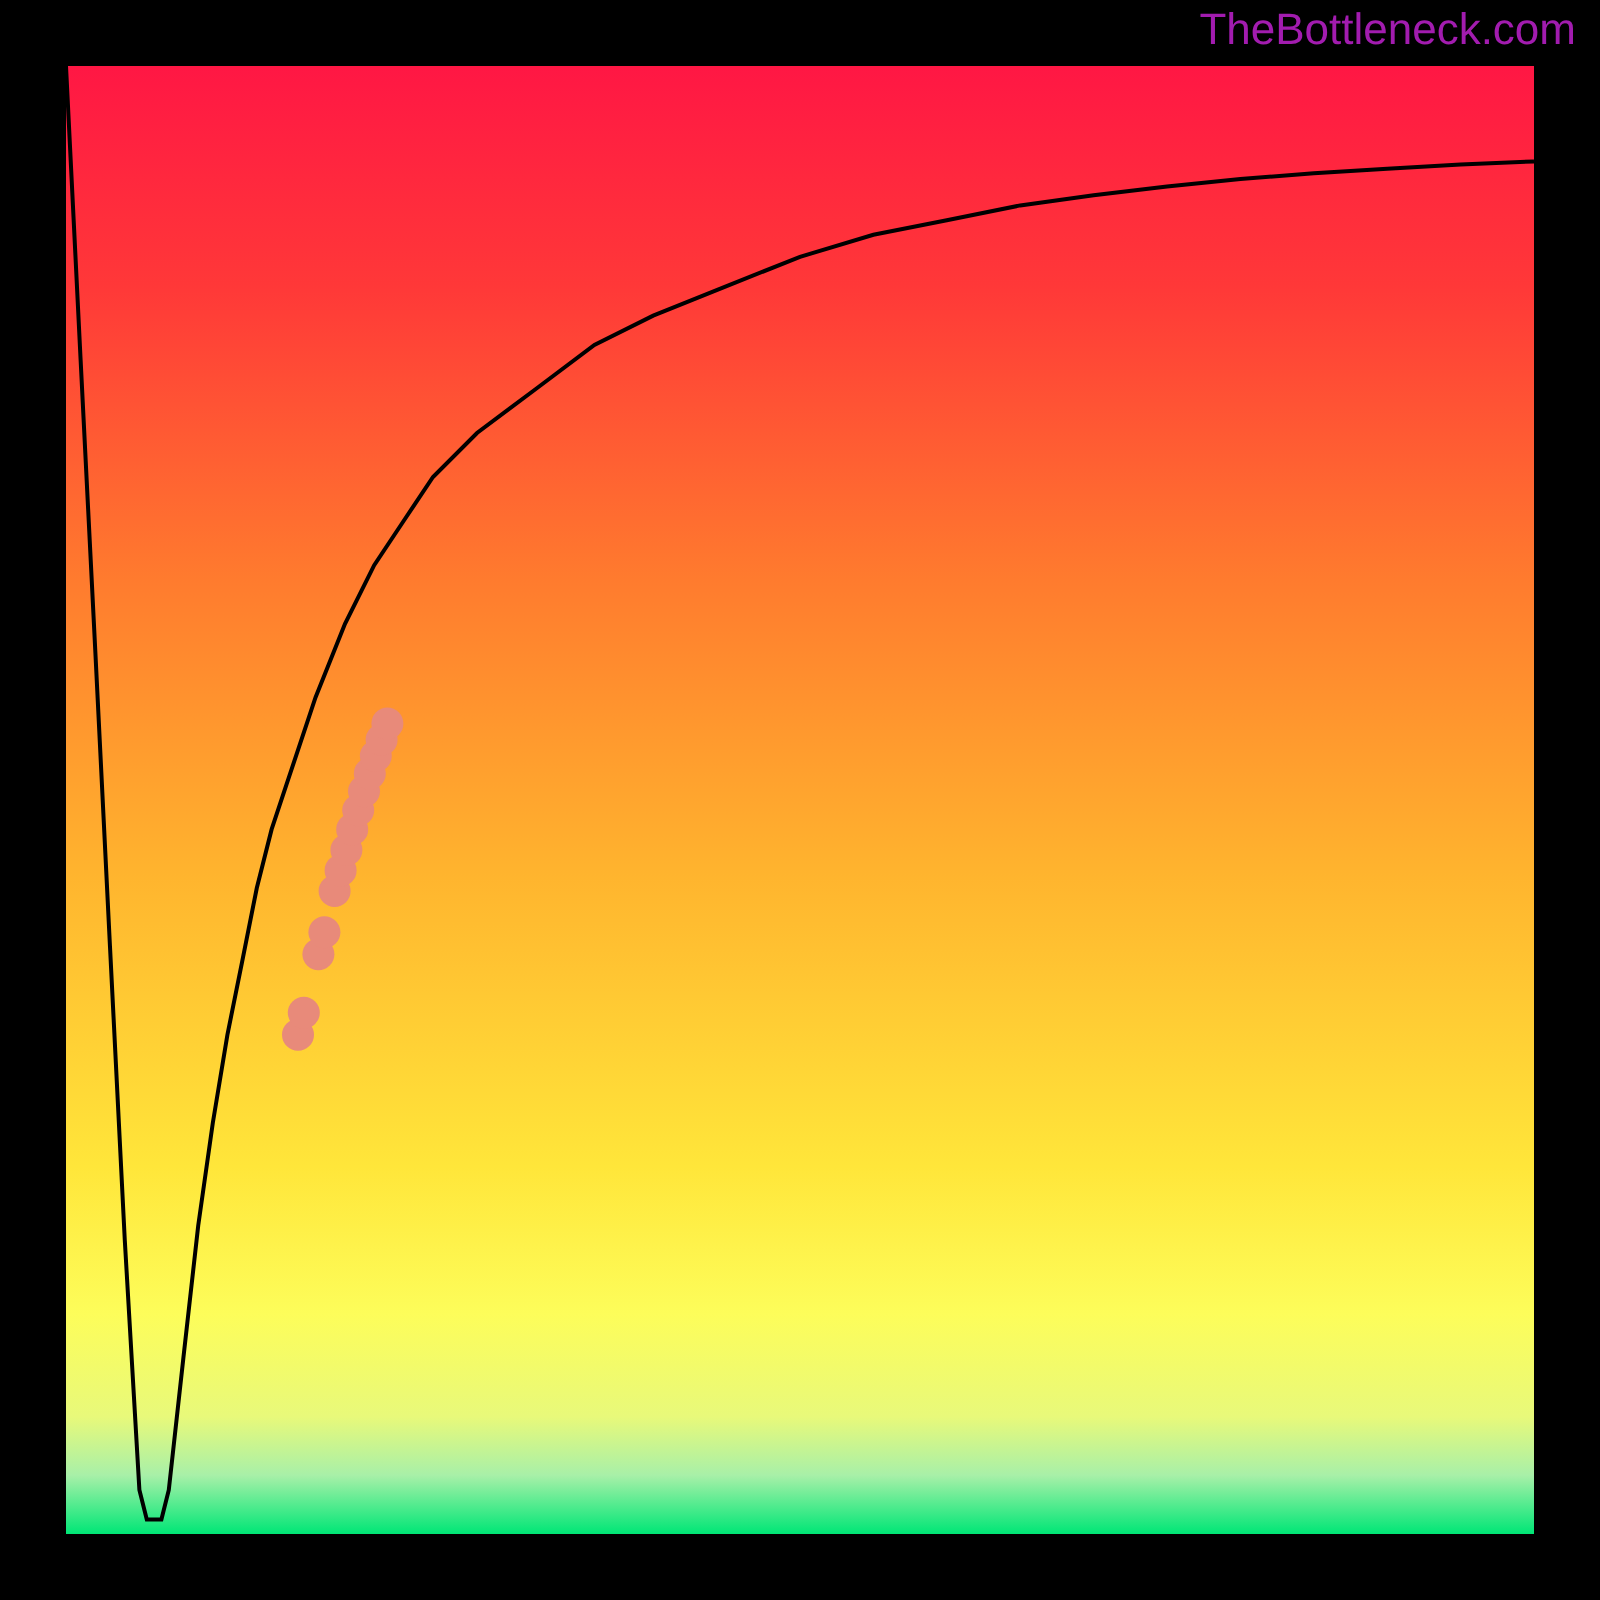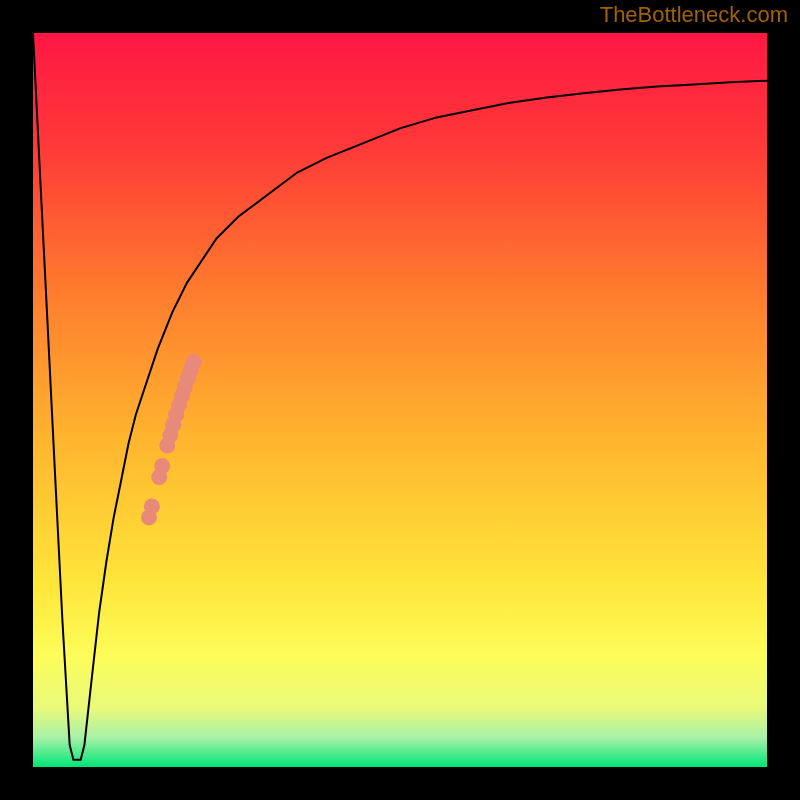--- a/index.html
+++ b/index.html
@@ -11,21 +11,21 @@
   .chart-container {
     position: relative;
     width: 800px;
     height: 800px;
   }
   .watermark {
     position: absolute;
     top: 2px;
     right: 12px;
     font-size: 22px;
-    color: #a16207;
+    color: #a21caf;
     font-weight: normal;
     z-index: 10;
     text-align: right;
   }
   svg {
     display: block;
   }
 </style>
 </head>
 <body>

